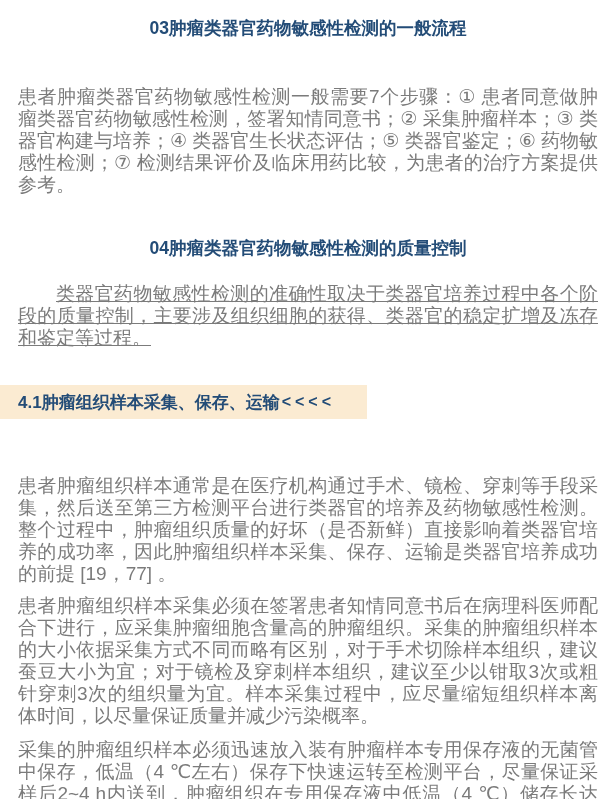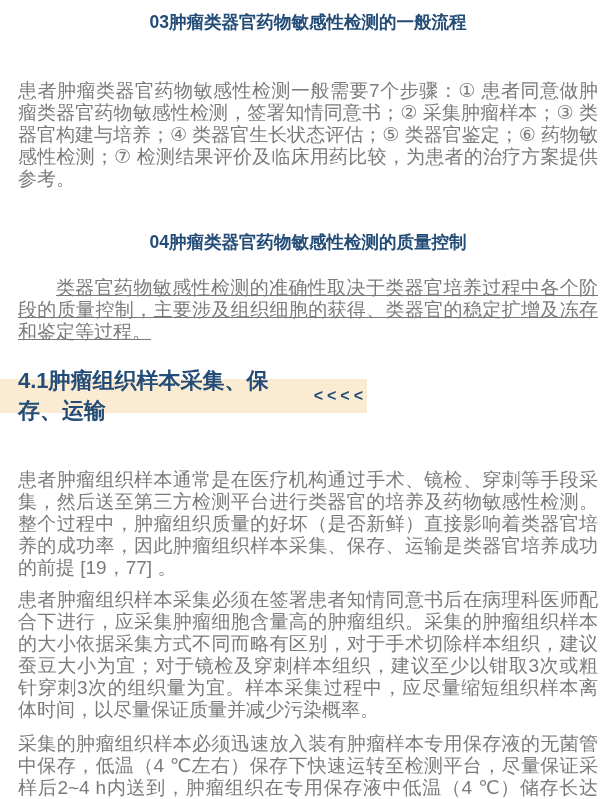--- a/index.html
+++ b/index.html
@@ -23,21 +23,21 @@
     overflow: hidden;
   }
   .sec-heading {
     margin: 0 18px;
     text-align: center;
     color: var(--heading);
     font-size: 17.5px;
     line-height: 24px;
     font-weight: 700;
   }
-  #heading-03 { padding-top: 10px; }
+  #heading-03 { padding-top: 16px; }
   #heading-04 { margin-top: 40px; }
   .body-para {
     margin: 0 18px;
     color: var(--body-text);
     font-size: 19px;
     line-height: 22px;
     text-align: justify;
   }
   #para-steps { margin-top: 46px; }
   #para-quality { margin-top: 23px; text-indent: 2em; text-decoration: underline; }
@@ -45,21 +45,21 @@
     margin-top: 36px;
     width: 367px;
     height: 34px;
     background: var(--band-bg);
     display: flex;
     align-items: center;
     padding-left: 18px;
   }
   .sub-band .band-title {
     color: var(--heading);
-    font-size: 22px;
+    font-size: 17px;
     font-weight: 700;
   }
   .sub-band .band-arrows {
     color: var(--heading);
     font-size: 16px;
     font-weight: 700;
     letter-spacing: 4px;
     margin-left: 2px;
   }
   #para-collect-overview { margin-top: 56px; }

